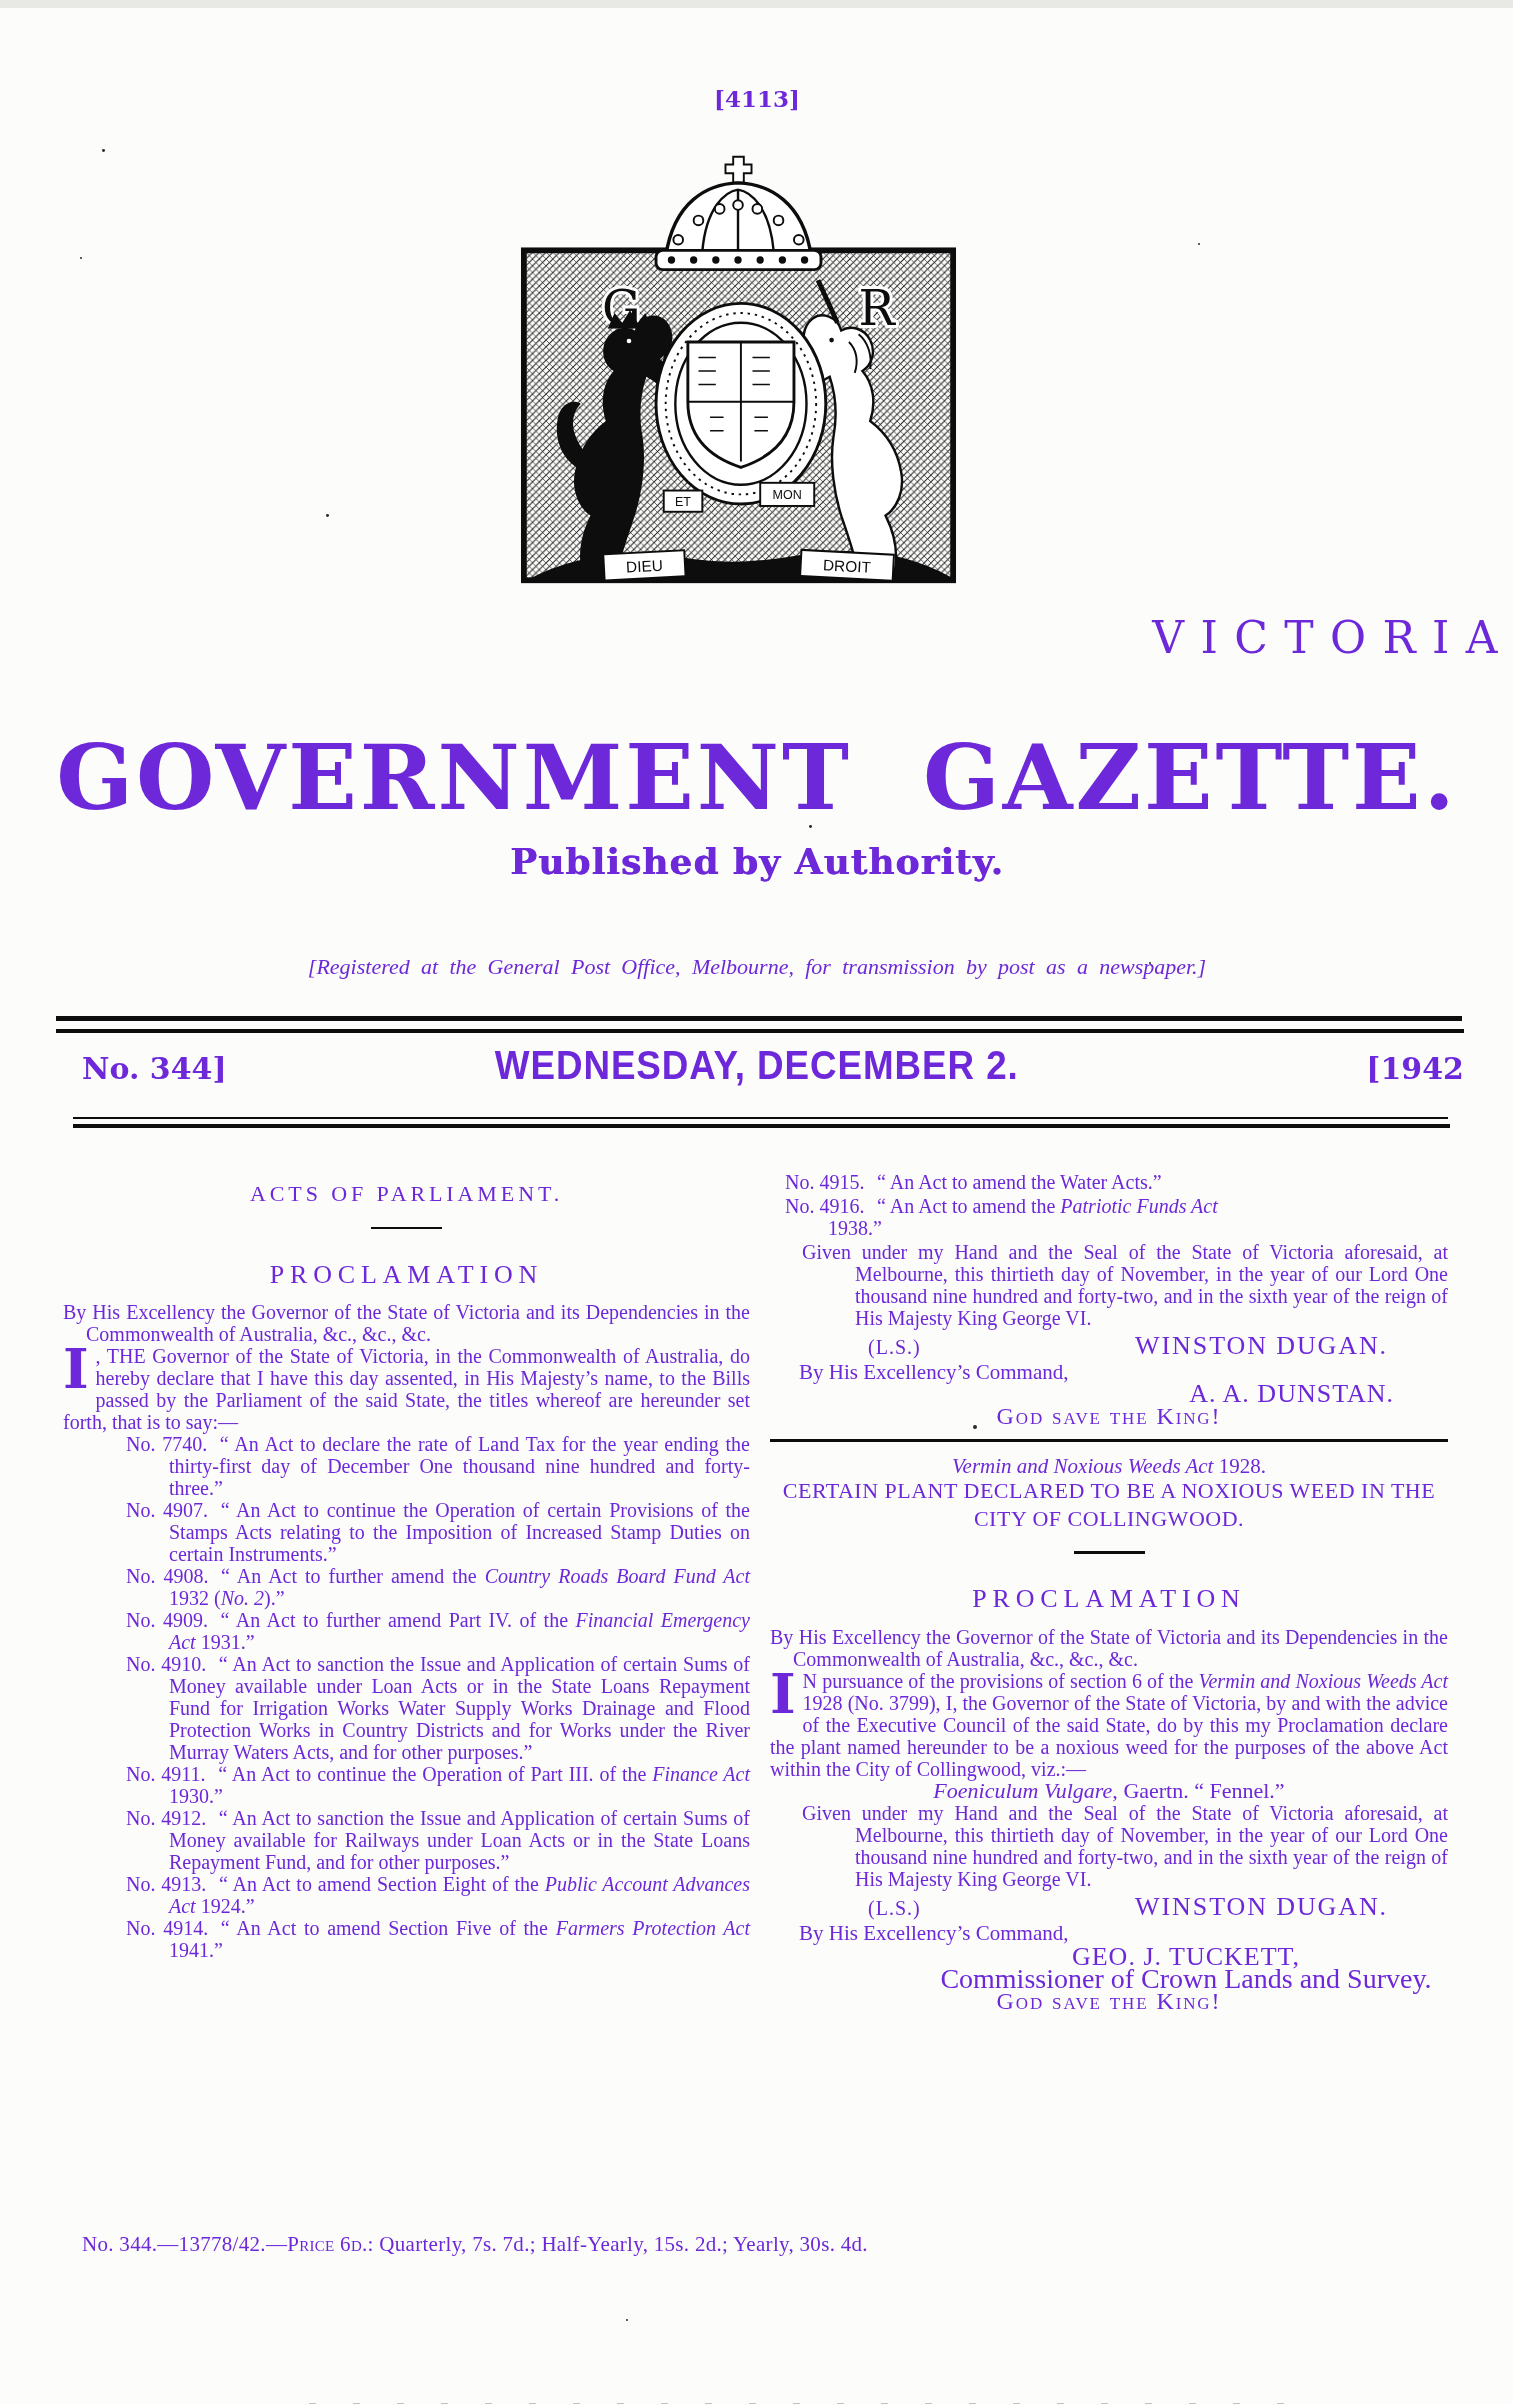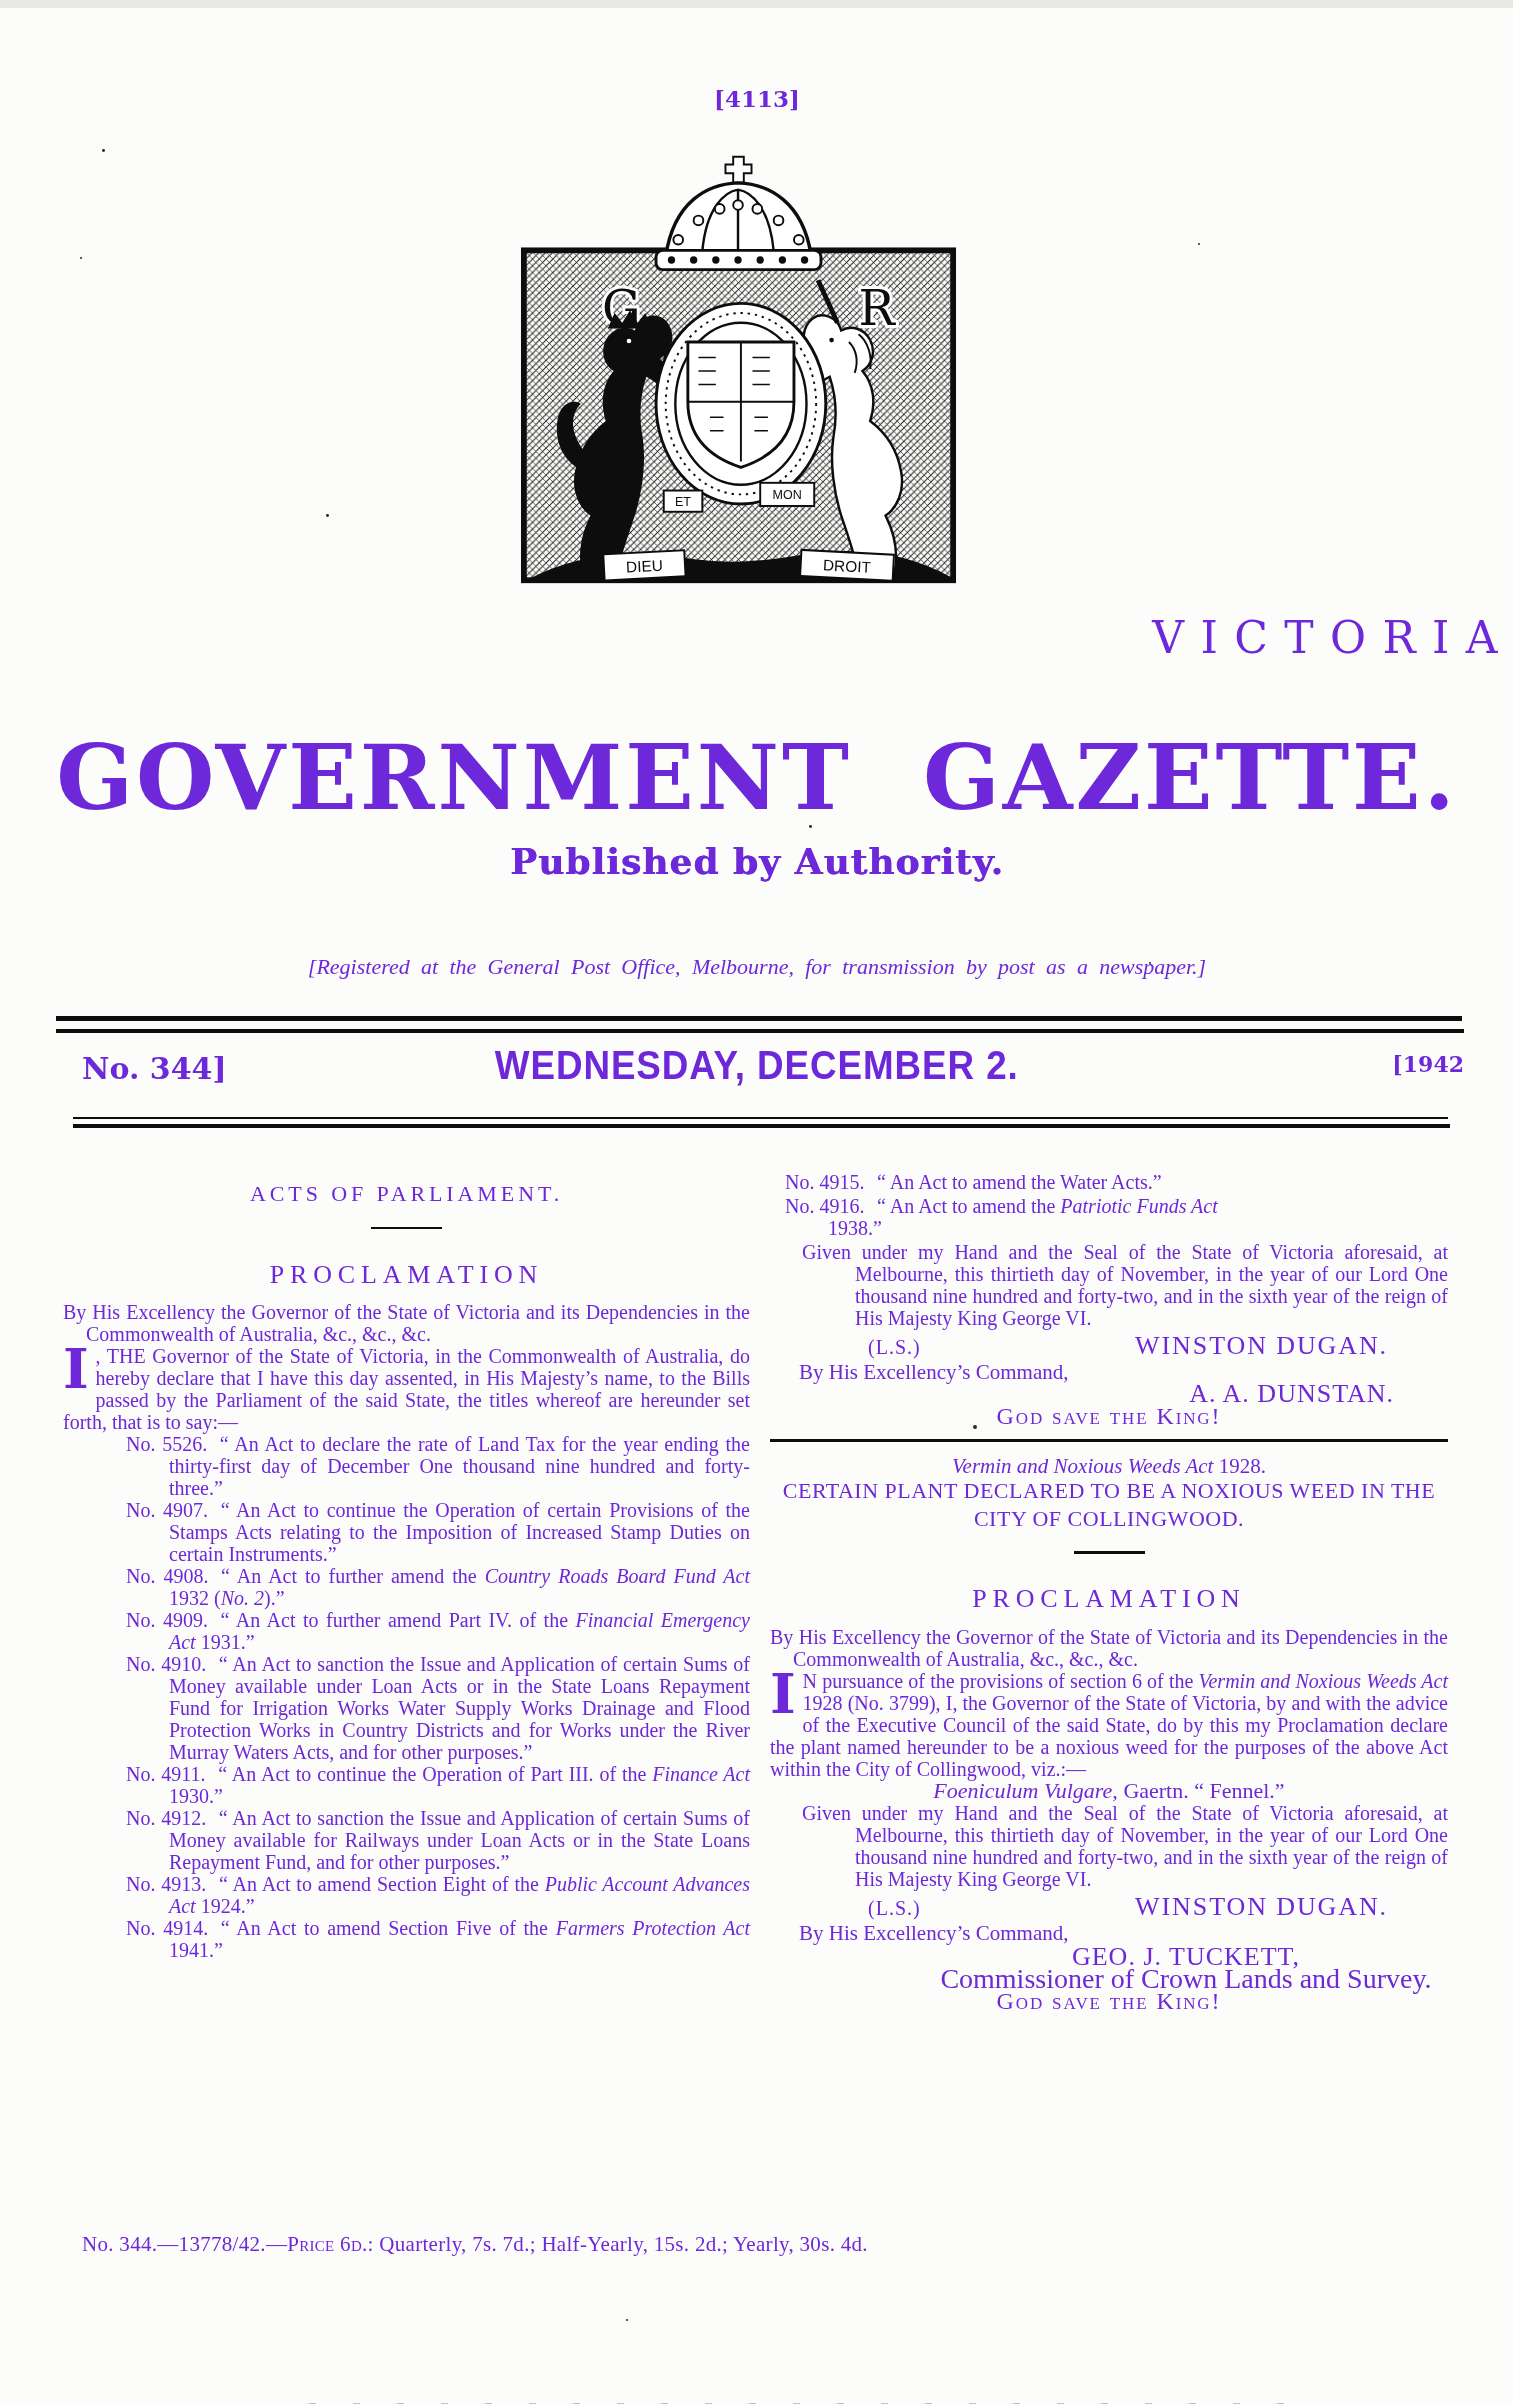--- a/index.html
+++ b/index.html
@@ -26,21 +26,21 @@
   .r2{left:56px;width:1408px;top:1021px;height:3.9px;}
   .r3{left:73px;width:1375px;top:1109px;height:1.9px;}
   .r4{left:73px;width:1377px;top:1116px;height:3.9px;}
 
   .issue-no{position:absolute;top:1043px;left:82px;
     font-family:"DejaVu Serif",serif;font-weight:bold;font-size:30px;}
   .date-line{position:absolute;top:1035px;left:0;right:0;text-align:center;}
   .date-line span{display:inline-block;font-family:"Liberation Sans",sans-serif;
     font-weight:bold;font-size:40px;transform:scaleX(.92);letter-spacing:1px;}
   .year{position:absolute;top:1043px;right:50px;
-    font-family:"DejaVu Serif",serif;font-weight:bold;font-size:22px;}
+    font-family:"DejaVu Serif",serif;font-weight:bold;font-size:30px;}
 
   
   .col{position:absolute;top:1163px;font-size:20px;line-height:22px;text-align:justify;}
   .col-left{left:63px;width:687px;}
   .col-right{left:770px;width:678px;}
   .col p{margin:0;}
 
   .section-head{margin-top:11.6px;text-align:center;font-size:22px;letter-spacing:3.9px;font-weight:normal;}
   .short-rule{width:71px;height:2.9px;background:#0d0d0d;margin:17.4px auto 13.5px;}
   .proc-head{text-align:center;font-size:26px;letter-spacing:5.8px;font-weight:normal;margin-bottom:15.4px;}
@@ -182,21 +182,21 @@
     <h3 class="section-head">ACTS OF PARLIAMENT.</h3>
     <div class="short-rule"></div>
     <h4 class="proc-head">PROCLAMATION</h4>
 
     <p class="preamble">By His Excellency the Governor of the State of Victoria and its Dependencies in the Commonwealth of Australia, &amp;c., &amp;c., &amp;c.</p>
 
     <p class="dc-par">
       <span class="dropcap">I</span><span><span>, THE Governor of the State of Victoria, in the Commonwealth of Australia, do hereby declare that I have this day assented, in His Majesty’s name, to the Bills passed by the Parliament of the said State, the titles whereof are hereunder set forth, that is to say:—</span></span>
     </p>
 
-    <p class="act"><span class="act-no">No. 5526.</span><span><span>“ An Act to declare the rate of Land Tax for the year ending the thirty-first day of December One thousand nine hundred and forty-three.”</span></span></p>
+    <p class="act"><span class="act-no">No. 7740.</span><span><span>“ An Act to declare the rate of Land Tax for the year ending the thirty-first day of December One thousand nine hundred and forty-three.”</span></span></p>
     <p class="act"><span class="act-no">No. 4907.</span><span><span>“ An Act to continue the Operation of certain Provisions of the Stamps Acts relating to the Imposition of Increased Stamp Duties on certain Instruments.”</span></span></p>
     <p class="act"><span class="act-no">No. 4908.</span><span><span>“ An Act to further amend the </span><i>Country Roads Board Fund Act</i><span> 1932 (</span><i>No. 2</i><span>).”</span></span></p>
     <p class="act"><span class="act-no">No. 4909.</span><span><span>“ An Act to further amend Part IV. of the </span><i>Financial Emergency Act</i><span> 1931.”</span></span></p>
     <p class="act"><span class="act-no">No. 4910.</span><span><span>“ An Act to sanction the Issue and Application of certain Sums of Money available under Loan Acts or in the State Loans Repayment Fund for Irrigation Works Water Supply Works Drainage and Flood Protection Works in Country Districts and for Works under the River Murray Waters Acts, and for other purposes.”</span></span></p>
     <p class="act"><span class="act-no">No. 4911.</span><span><span>“ An Act to continue the Operation of Part III. of the </span><i>Finance Act</i><span> 1930.”</span></span></p>
     <p class="act"><span class="act-no">No. 4912.</span><span><span>“ An Act to sanction the Issue and Application of certain Sums of Money available for Railways under Loan Acts or in the State Loans Repayment Fund, and for other purposes.”</span></span></p>
     <p class="act"><span class="act-no">No. 4913.</span><span><span>“ An Act to amend Section Eight of the </span><i>Public Account Advances Act</i><span> 1924.”</span></span></p>
     <p class="act"><span class="act-no">No. 4914.</span><span><span>“ An Act to amend Section Five of the </span><i>Farmers Protection Act</i><span> 1941.”</span></span></p>
   </div>
 

